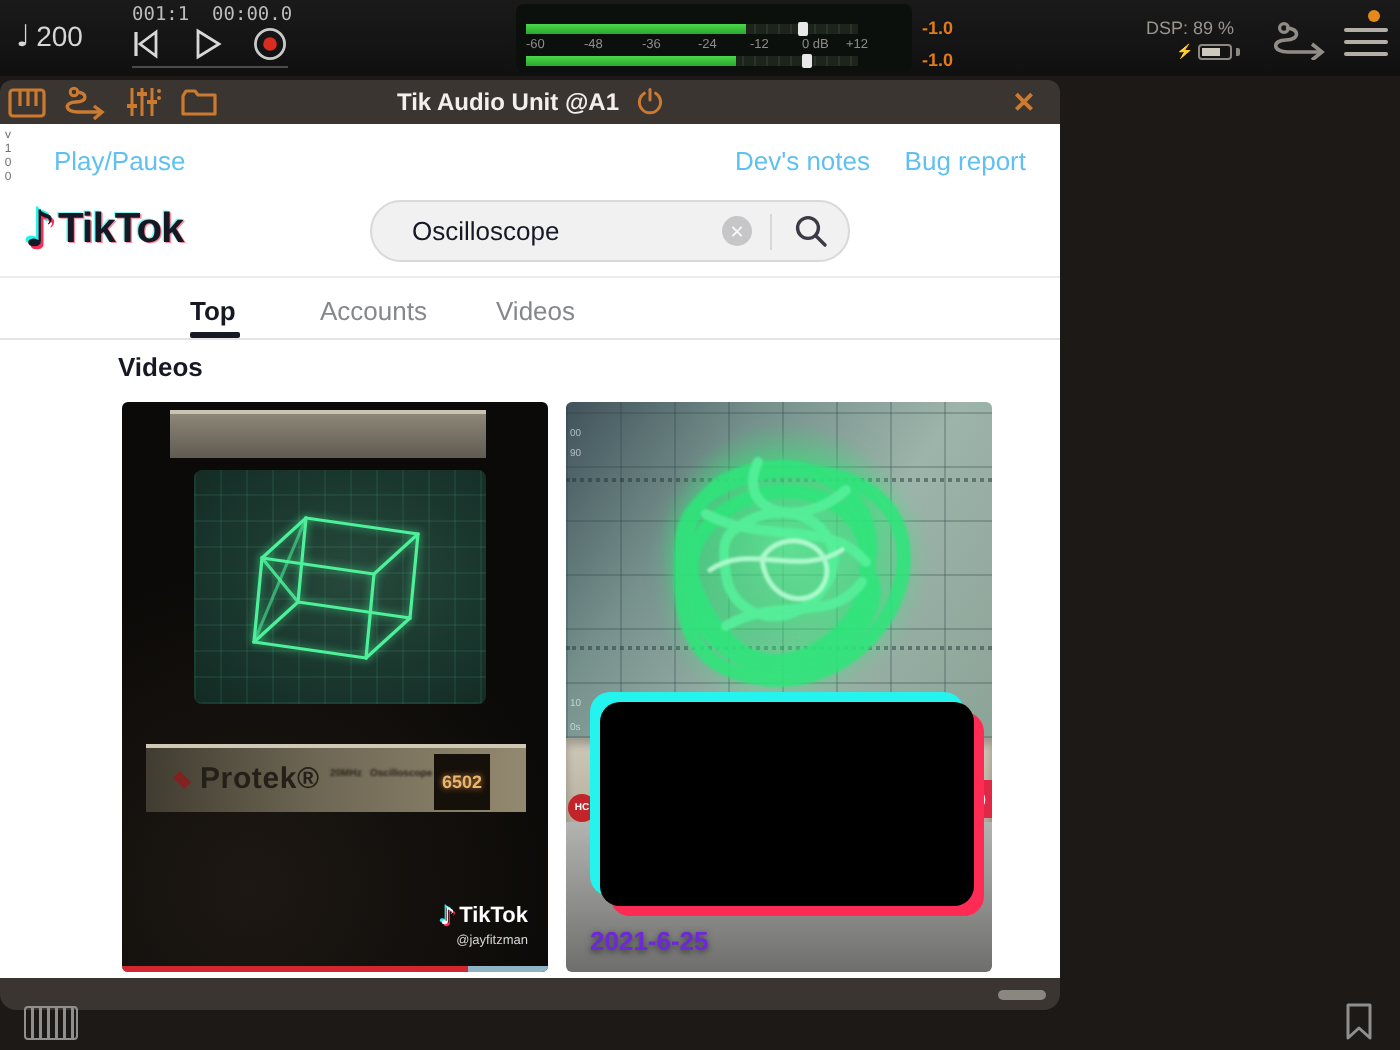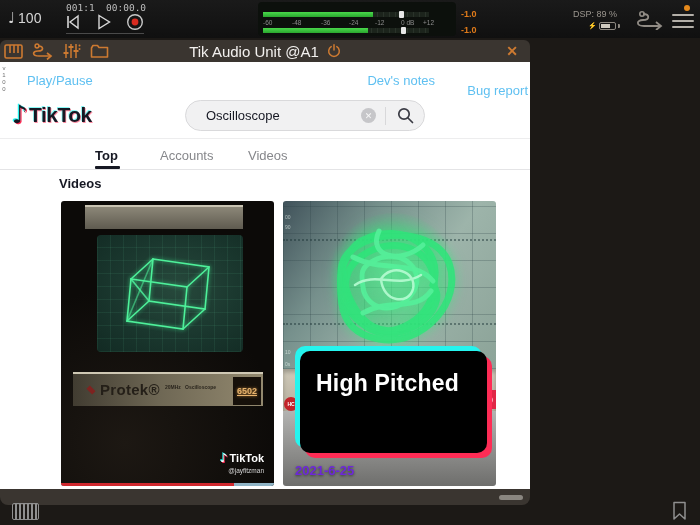--- a/index.html
+++ b/index.html
@@ -41,34 +41,34 @@
   .hamburger { position:absolute; left:672px; top:14px; width:22px; }
   .hamburger div { height:2px; background:#b3afa8; margin-bottom:4px; border-radius:1px; }
   .notifdot { position:absolute; left:684px; top:5px; width:6px; height:6px; border-radius:50%; background:#e5891b; }
 
   
   .plugwin { position:absolute; left:0; top:40px; width:530px; height:465px; }
   .plughead { position:absolute; left:0; top:0; width:530px; height:22px;
     background:#3a3530; border-radius:6px 6px 0 0; }
   .headicons { position:absolute; left:4px; top:2px; display:flex; gap:9px; align-items:center; height:18px; }
   .plugtitle { position:absolute; left:0; right:0; top:0; height:22px; display:flex;
-    justify-content:center; align-items:center; gap:8px; color:#f2f0ee; font-size:15px; font-weight:normal; }
+    justify-content:center; align-items:center; gap:8px; color:#f2f0ee; font-size:12px; font-weight:bold; }
   .closex { position:absolute; right:8px; top:1px; color:#cd7a31; font-size:14px; font-weight:bold;
     width:20px; height:20px; display:flex; align-items:center; justify-content:center; cursor:default; }
   .plugbody { position:absolute; left:0; top:22px; width:530px; height:427px; background:#ffffff; overflow:hidden; }
   .plugfoot { position:absolute; left:0; top:449px; width:530px; height:16px; background:#3a3530; border-radius:0 0 8px 8px; }
   .scrollpill { position:absolute; left:499px; top:6px; width:24px; height:5px; border-radius:3px; background:#8a8680; }
 
   .version { position:absolute; left:1px; top:3px; writing-mode:vertical-rl; text-orientation:upright;
     font-size:6px; color:#6f6f6f; letter-spacing:1px; }
 
   .link { color:#5fc0f1; font-size:13px; position:absolute; top:11px; }
   .lnk-play { left:27px; }
   .lnk-dev { right:95px; }
-  .lnk-bug { right:2px;margin-top:10px; }
+  .lnk-bug { right:17px; }
 
   
   .tt-logo { position:absolute; left:12px; top:40px; display:flex; align-items:center; }
   .tt-note { font-family:"DejaVu Sans", sans-serif; font-size:25px; font-weight:bold; color:#161823;
     text-shadow:-1.3px -1.3px 0 #25f4ee, 1.3px 1.3px 0 #fe2c55; line-height:1; }
   .tt-word { font-size:21px; font-weight:800; color:#161823; letter-spacing:-0.5px; margin-left:1px;
     text-shadow:-0.7px -0.7px 0 rgba(37,244,238,.55), 0.7px 0.7px 0 rgba(254,44,85,.55); }
 
   .searchpill { position:absolute; left:185px; top:38px; width:240px; height:31px;
     background:#f1f1f2; border:1px solid #d9d9db; border-radius:16px; display:flex; align-items:center; }
@@ -104,23 +104,23 @@
   .scope-screen1 svg { filter:drop-shadow(0 0 2px rgba(60,230,140,.8)); }
   .scope-midpanel { position:absolute; left:12px; top:171px; width:190px; height:34px;
     background:linear-gradient(90deg,#413c31,#6e6754 45%,#93896f);
     border-top:2px solid #cfc8b4; }
   .brand-diamond { position:absolute; left:14px; top:12px; width:8px; height:8px; background:#7e2320;
     transform:rotate(45deg) scale(1,.6); }
   .brand-name { position:absolute; left:27px; top:7px; font-size:15px; font-weight:bold; color:#241f18;
     filter:blur(.3px); letter-spacing:.3px; }
   .brand-spec { position:absolute; top:10px; font-size:5px; font-weight:bold; color:#2a251d; filter:blur(.5px); }
   .spec1 { left:92px; } .spec2 { left:112px; }
-  .model-box { position:absolute; left:160px; top:3px; width:28px; height:28px; background:#16100a;
+  .model-box { position:absolute; left:144px; top:3px; width:28px; height:28px; background:#16100a;
     color:#e8b46e; font-size:9px; font-weight:bold; display:flex; align-items:center; justify-content:center;
-    text-shadow:0 0 3px rgba(240,170,80,.8);text-decoration:underline; }
+    text-shadow:0 0 3px rgba(240,170,80,.8); }
   .wm { position:absolute; right:10px; top:250px; text-align:right; }
   .wm-row { display:flex; align-items:center; justify-content:flex-end; gap:2px; }
   .wm-note { font-family:"DejaVu Sans", sans-serif; font-size:12px; font-weight:bold; color:#fff;
     text-shadow:-1px -1px 0 #25f4ee, 1px 1px 0 #fe2c55; }
   .wm-brand { font-size:11px; font-weight:800; color:#fff; }
   .wm-handle { font-size:6.5px; color:#d8d8d8; margin-top:2px; }
   .progress { position:absolute; left:0; bottom:0; width:213px; height:3px; background:#8fb4c6; }
   .progress .done { position:absolute; left:0; top:0; bottom:0; width:81%; background:#d0282e; }
 
   
@@ -154,21 +154,21 @@
   .kbd-icon { position:absolute; left:12px; top:503px; width:27px; height:17px;
     border:1.5px solid #8f8f8f; border-radius:2px;
     background-image:repeating-linear-gradient(90deg, transparent 0 2.5px, #8f8f8f 2.5px 4px);
   }
   .bookmark { position:absolute; left:672px; top:501px; }
 </style>
 </head>
 <body>
 
 <div class="topbar">
-  <div class="tempo"><span class="note">♩</span><span>100</span></div>
+  <div class="tempo"><span class="note">♩</span><span>200</span></div>
 
   <div class="timedisp">001:1  00:00.0</div>
   <div class="transport">
     <svg width="18" height="18" viewBox="0 0 18 18">
       <line x1="4" y1="3" x2="4" y2="15" stroke="#d8d8d8" stroke-width="1.6"></line>
       <path d="M14 3 L6 9 L14 15 Z" fill="none" stroke="#d8d8d8" stroke-width="1.4"></path>
     </svg>
     <svg width="16" height="18" viewBox="0 0 16 18">
       <path d="M3 2.5 L13.5 9 L3 15.5 Z" fill="none" stroke="#d8d8d8" stroke-width="1.4"></path>
     </svg>
@@ -365,21 +365,20 @@
         </svg>
       </div>
       <div class="beigeband"></div>
       <div class="bench"></div>
       <div class="hc-logo">HC</div>
       <div class="badge50">50</div>
       <div class="caption">
         <div class="cap-layer cap-cyan"></div>
         <div class="cap-layer cap-pink"></div>
         <div class="cap-layer cap-black">
-          <div>High Pitched</div>
         </div>
       </div>
       <div class="viddate">2021-6-25</div>
     </div>
   </div>
 
   <div class="plugfoot">
     <div class="scrollpill"></div>
   </div>
 </div>

